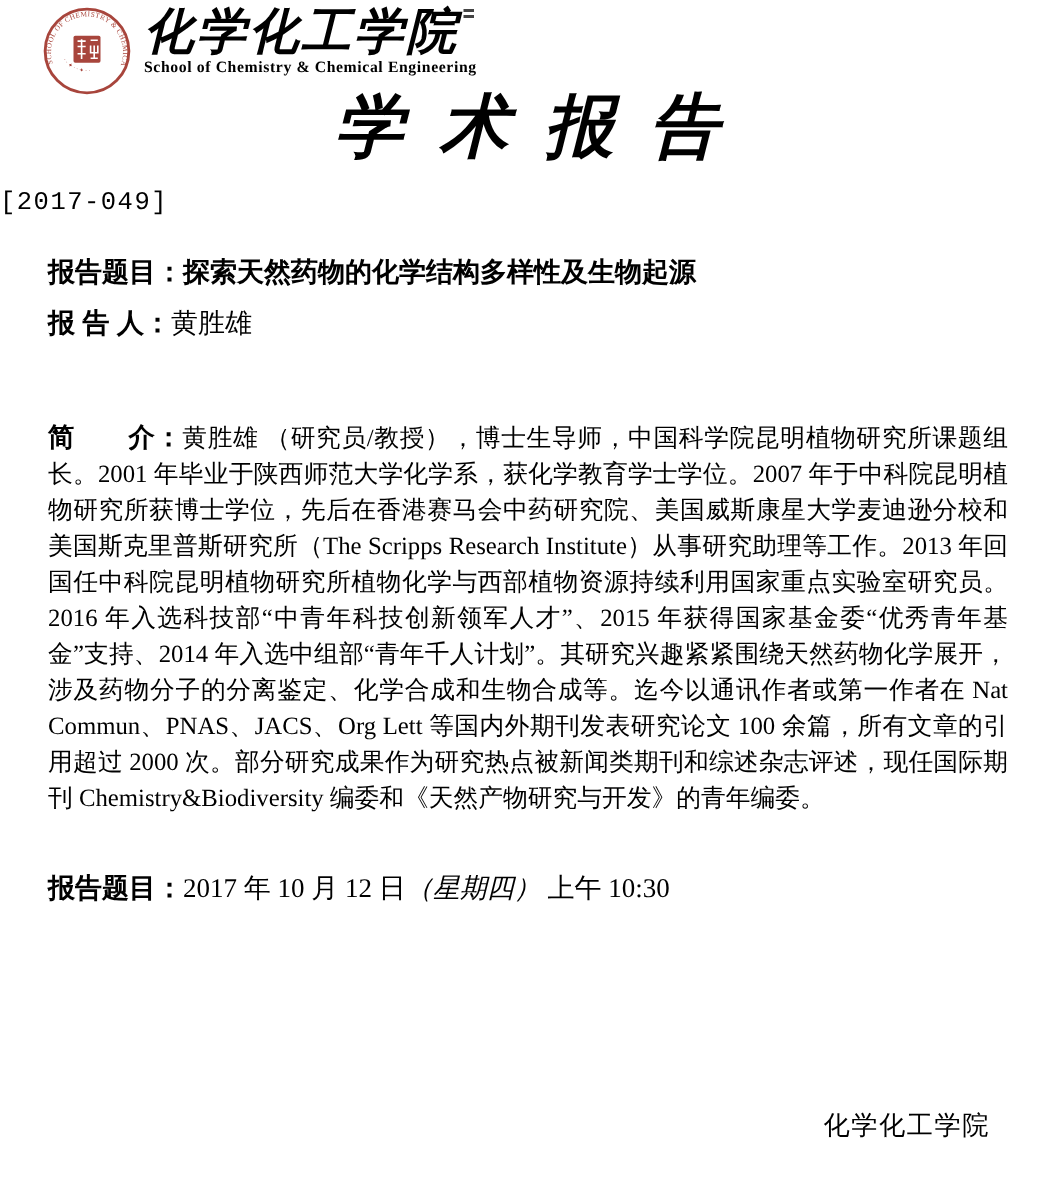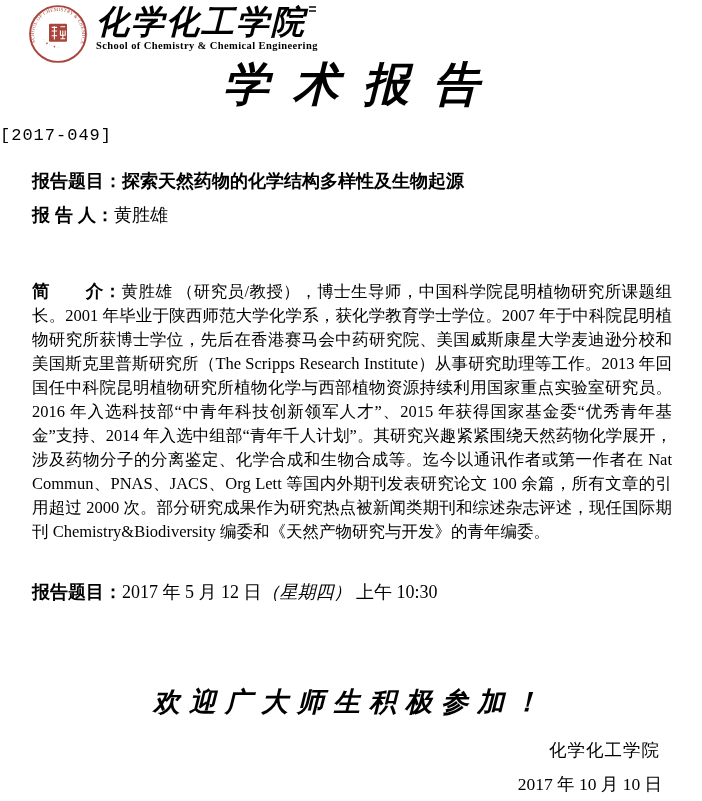--- a/index.html
+++ b/index.html
@@ -102,20 +102,18 @@
   </div>
   <div class="row row-topic">
     <span class="lbl">报告题目：</span><span class="val-bold">探索天然药物的化学结构多样性及生物起源</span>
   </div>
 
   <div class="intro">
     <span class="lbl">简　　介：</span><span class="val">黄胜雄 （研究员/教授），博士生导师，中国科学院昆明植物研究所课题组长。2001 年毕业于陕西师范大学化学系，获化学教育学士学位。2007 年于中科院昆明植物研究所获博士学位，先后在香港赛马会中药研究院、美国威斯康星大学麦迪逊分校和美国斯克里普斯研究所（The Scripps Research Institute）从事研究助理等工作。2013 年回国任中科院昆明植物研究所植物化学与西部植物资源持续利用国家重点实验室研究员。2016 年入选科技部“中青年科技创新领军人才”、2015 年获得国家基金委“优秀青年基金”支持、2014 年入选中组部“青年千人计划”。其研究兴趣紧紧围绕天然药物化学展开，涉及药物分子的分离鉴定、化学合成和生物合成等。迄今以通讯作者或第一作者在 Nat Commun、PNAS、JACS、Org Lett 等国内外期刊发表研究论文 100 余篇，所有文章的引用超过 2000 次。部分研究成果作为研究热点被新闻类期刊和综述杂志评述，现任国际期刊 Chemistry&amp;Biodiversity 编委和《天然产物研究与开发》的青年编委。</span>
   </div>
 
   <div class="row row-time">
-    <span class="lbl">报告题目：</span><span class="val">2017 年 5 月 12 日</span><span class="val weekday">（星期四）</span><span class="val">  上午 10:30</span>
+    <span class="lbl">报告题目：</span><span class="val">2017 年 10 月 12 日</span><span class="val weekday">（星期四）</span><span class="val">  上午 10:30</span>
   </div>
 
-  <div class="welcome">欢迎广大师生积极参加！</div>
   <div class="signature">化学化工学院</div>
-  <div class="sign-date">2017 年 10 月 10 日</div>
 
 </div>
 
 </body></html>

